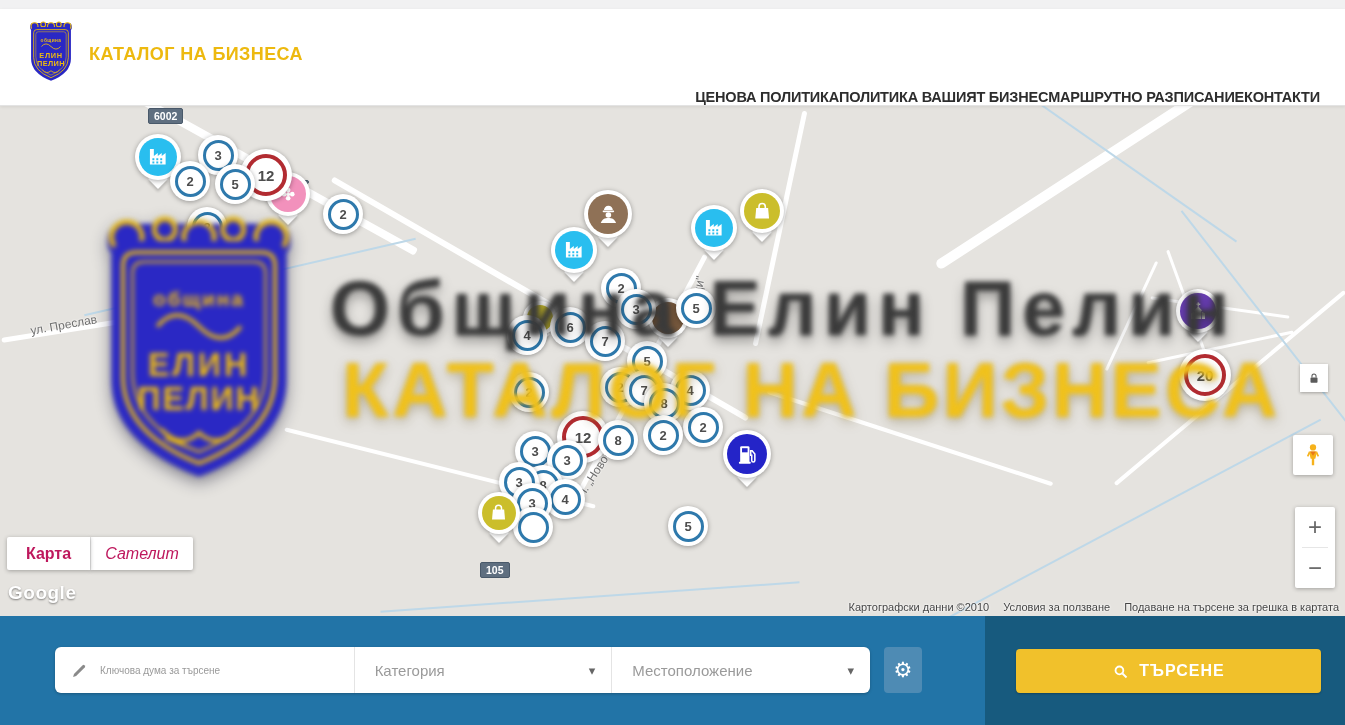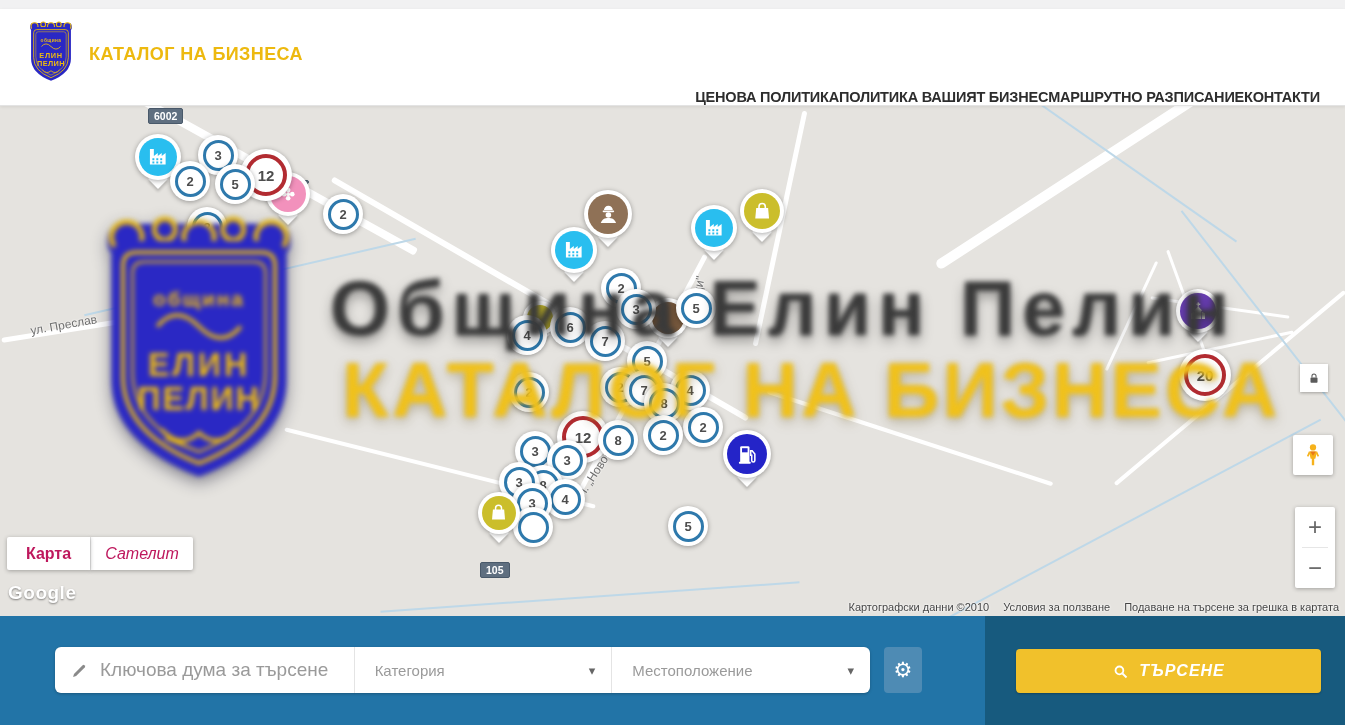--- a/index.html
+++ b/index.html
@@ -79,33 +79,33 @@
 
   
   .searchbar { position:relative; height:109px; display:flex; }
   .sb-left { width:985px; background:#2274a7; position:relative; }
   .sb-right { width:360px; background:#175a7e; position:relative; }
   .form-box { position:absolute; left:55px; top:31px; width:815px; height:46px; background:#fff;
               border-radius:6px; box-shadow:0 1px 3px rgba(0,0,0,.25); display:flex; align-items:stretch; }
   .fb-section { position:relative; display:flex; align-items:center; }
   .fb-keyword { width:300px; border-right:1px solid #e4e4e4; padding-left:16px; }
   .fb-keyword svg { width:17px; height:17px; flex:0 0 auto; }
-  .fb-keyword input { border:none; outline:none; font-size:19px; color:#555; width:250px; margin-left:12px;
+  .fb-keyword input { border:none; outline:none; font-size:10px; color:#555; width:250px; margin-left:12px;
                       font-family:"Liberation Sans", sans-serif; background:transparent; }
   .fb-keyword input::placeholder { color:#9a9a9a; }
   .fb-select { width:258px; border-right:1px solid #e4e4e4; padding-left:20px; cursor:pointer; }
   .fb-select:last-child { border-right:none; }
   .fb-select .lbl { font-size:15px; color:#9a9a9a; }
   .fb-select .arrow { position:absolute; right:16px; color:#666; font-size:13px; }
   .gear-btn { position:absolute; left:884px; top:31px; width:38px; height:46px; background:#4e8bb4;
               border:none; border-radius:4px; color:#fff; font-size:21px; cursor:pointer; display:grid; place-items:center; }
   .search-btn { position:absolute; left:31px; top:33px; width:305px; height:44px; background:#f1c12b;
                 border:none; border-radius:4px; color:#fff; font-size:16px; font-weight:bold; letter-spacing:1px;
                 cursor:pointer; display:flex; align-items:center; justify-content:center; gap:10px;
-                box-shadow:0 1px 2px rgba(0,0,0,.25); font-family:"Liberation Sans", sans-serif;font-style:italic; }
+                box-shadow:0 1px 2px rgba(0,0,0,.25); font-family:"Liberation Sans", sans-serif; }
   .search-btn svg { width:17px; height:17px; }
 
   .emblem-svg text { font-family:"Liberation Sans", sans-serif; font-weight:bold; fill:#ecba12; }
 </style>
 </head>
 <body>
 
 <div class="top-strip"></div>
 
 <header class="header">

